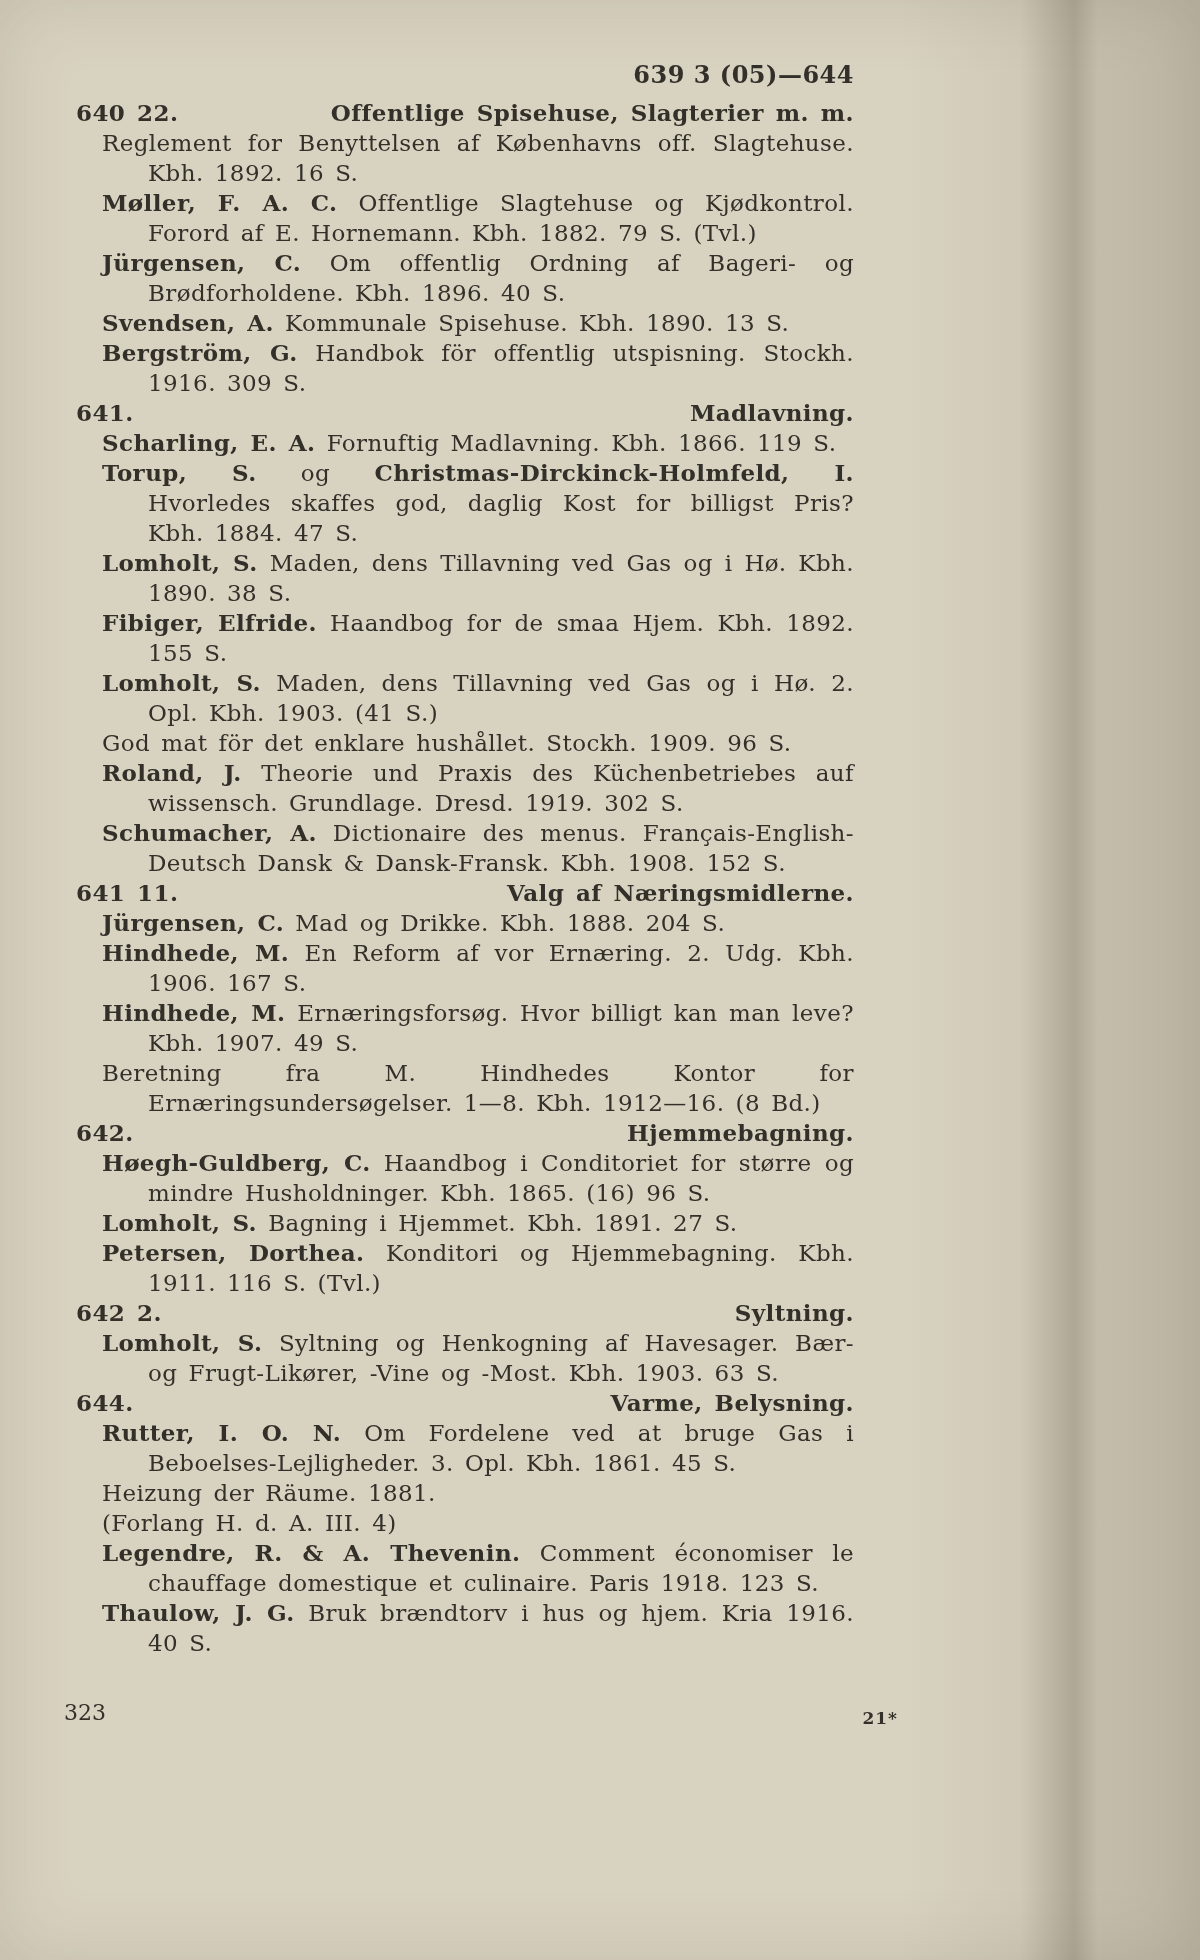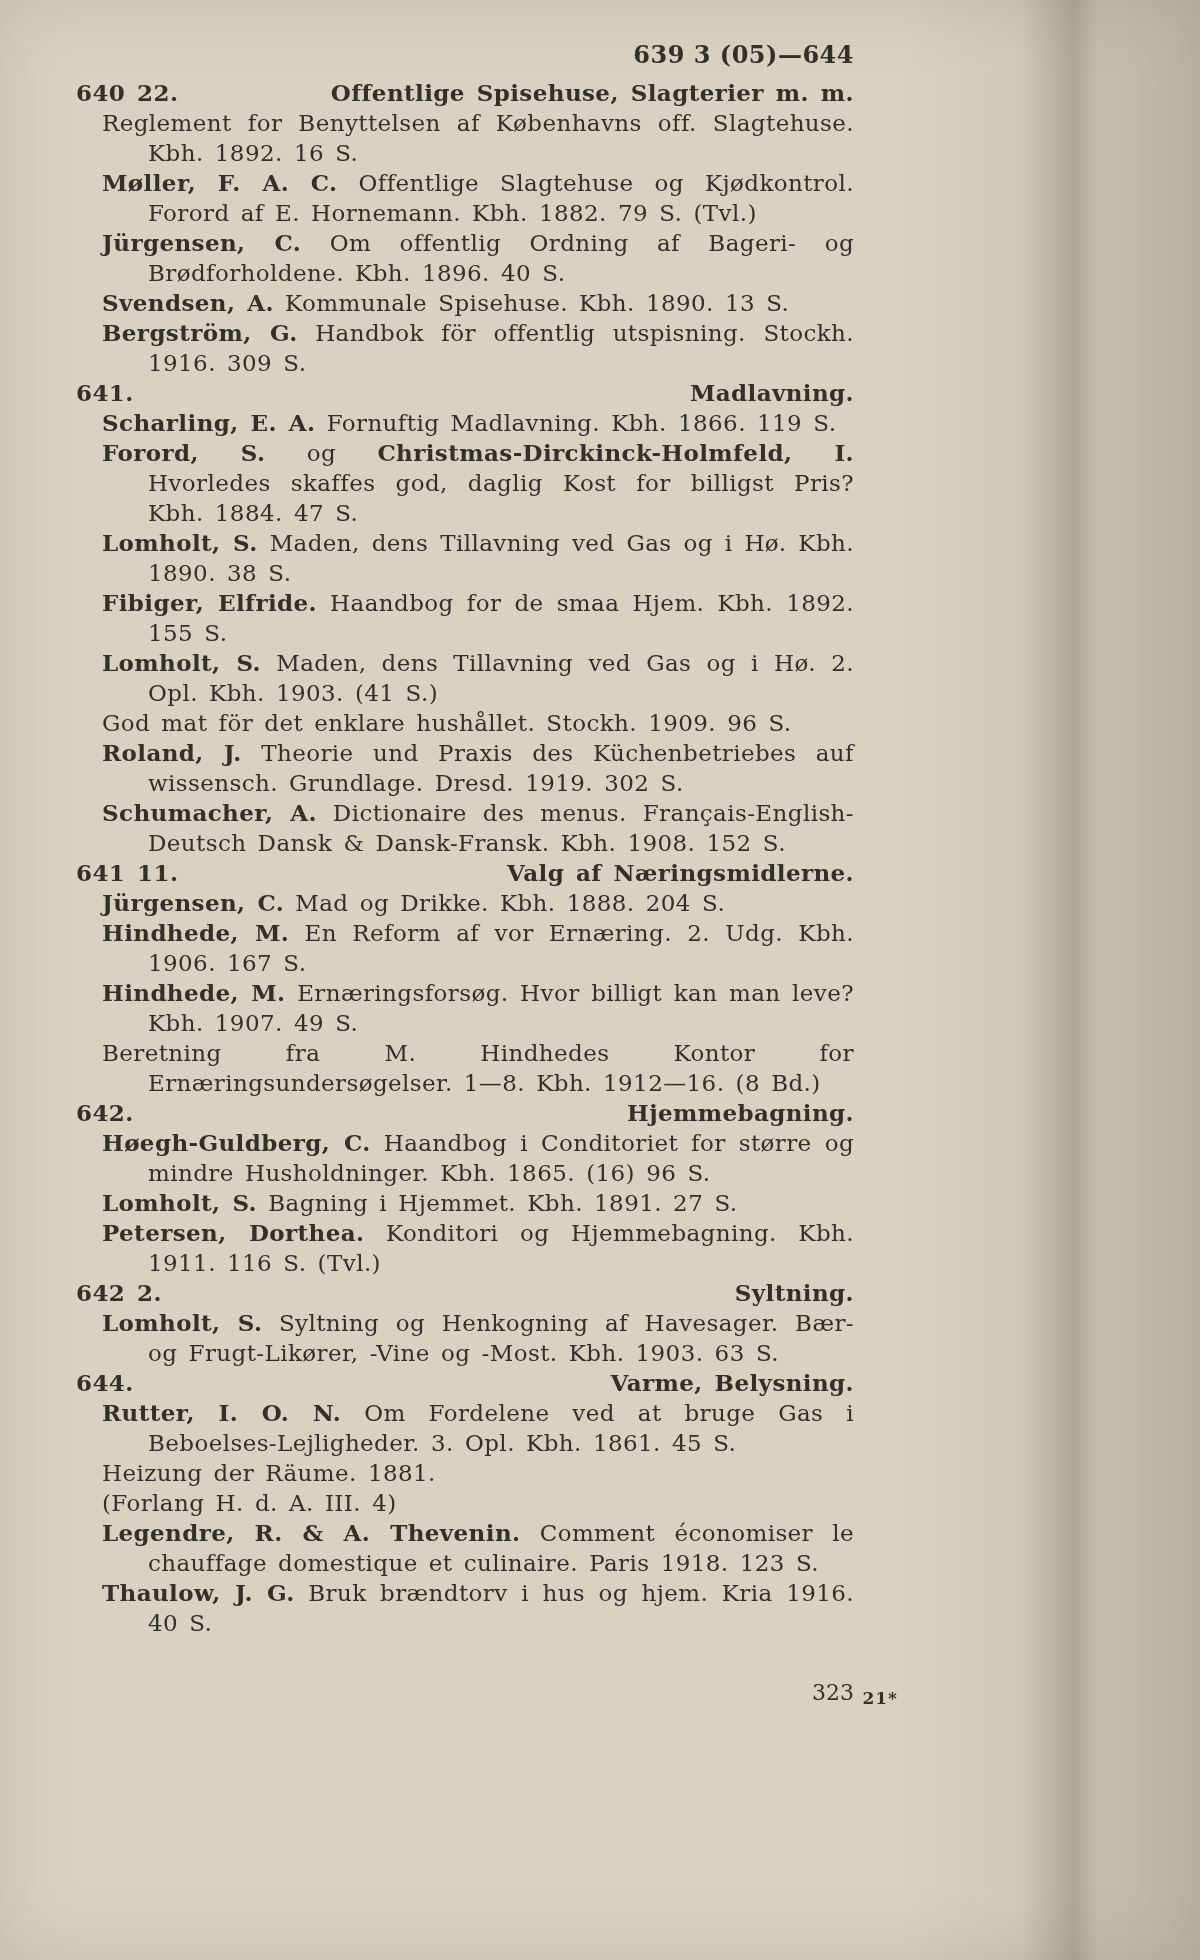--- a/index.html
+++ b/index.html
@@ -24,21 +24,21 @@
     background: linear-gradient(90deg,
       rgba(110,100,82,0) 0%,
       rgba(110,100,82,0.08) 40%,
       rgba(84,76,60,0.32) 58%,
       rgba(110,102,86,0.20) 66%,
       rgba(104,96,80,0.24) 100%);
     pointer-events: none;
   }
   .inner {
     position: relative;
-    padding: 40px 0 0 64px;
+    padding: 60px 0 0 64px;
     width: 854px;
   }
   .header {
     width: 790px;
     text-align: right;
     font-weight: bold;
     font-size: 24px;
     line-height: 30px;
     letter-spacing: 0.5px;
   }
@@ -73,21 +73,21 @@
   }
   .footer {
     position: relative;
     width: 790px;
     margin-top: 18px;
     font-size: 22px;
     line-height: 30px;
   }
   .footer .page-num {
     display: block;
-    text-align: right;
+    text-align: left;
     margin-top: 40px;
   }
   .footer .sig {
     position: absolute;
     right: -44px;
     top: 5px;
     font-weight: bold;
     font-size: 17px;
     letter-spacing: 1px;
   }
@@ -110,21 +110,21 @@
         <p class="entry"><span>Reglement for Benyttelsen af Københavns off. Slagtehuse. Kbh. 1892. 16 S.</span></p>
         <p class="entry"><span class="b">Møller, F. A. C.</span><span> Offentlige Slagtehuse og Kjødkontrol. Forord af E. Hornemann. Kbh. 1882. 79 S. (Tvl.)</span></p>
         <p class="entry"><span class="b">Jürgensen, C.</span><span> Om offentlig Ordning af Bageri- og Brødforholdene. Kbh. 1896. 40 S.</span></p>
         <p class="entry"><span class="b">Svendsen, A.</span><span> Kommunale Spisehuse. Kbh. 1890. 13 S.</span></p>
         <p class="entry"><span class="b">Bergström, G.</span><span> Handbok för offentlig utspisning. Stockh. 1916. 309 S.</span></p>
         <div class="section-heading">
           <span>641.</span>
           <span>Madlavning.</span>
         </div>
         <p class="entry"><span class="b">Scharling, E. A.</span><span> Fornuftig Madlavning. Kbh. 1866. 119 S.</span></p>
-        <p class="entry"><span class="b">Forord, S.</span><span> og </span><span class="b">Christmas-Dirckinck-Holmfeld, I.</span><span> Hvorledes skaffes god, daglig Kost for billigst Pris? Kbh. 1884. 47 S.</span></p>
+        <p class="entry"><span class="b">Torup, S.</span><span> og </span><span class="b">Christmas-Dirckinck-Holmfeld, I.</span><span> Hvorledes skaffes god, daglig Kost for billigst Pris? Kbh. 1884. 47 S.</span></p>
         <p class="entry"><span class="b">Lomholt, S.</span><span> Maden, dens Tillavning ved Gas og i Hø. Kbh. 1890. 38 S.</span></p>
         <p class="entry"><span class="b">Fibiger, Elfride.</span><span> Haandbog for de smaa Hjem. Kbh. 1892. 155 S.</span></p>
         <p class="entry"><span class="b">Lomholt, S.</span><span> Maden, dens Tillavning ved Gas og i Hø. 2. Opl. Kbh. 1903. (41 S.)</span></p>
         <p class="entry"><span>God mat för det enklare hushållet. Stockh. 1909. 96 S.</span></p>
         <p class="entry"><span class="b">Roland, J.</span><span> Theorie und Praxis des Küchenbetriebes auf wissensch. Grundlage. Dresd. 1919. 302 S.</span></p>
         <p class="entry"><span class="b">Schumacher, A.</span><span> Dictionaire des menus. Français-English-Deutsch Dansk &amp; Dansk-Fransk. Kbh. 1908. 152 S.</span></p>
         <div class="section-heading">
           <span>641 11.</span>
           <span>Valg af Næringsmidlerne.</span>
         </div>

